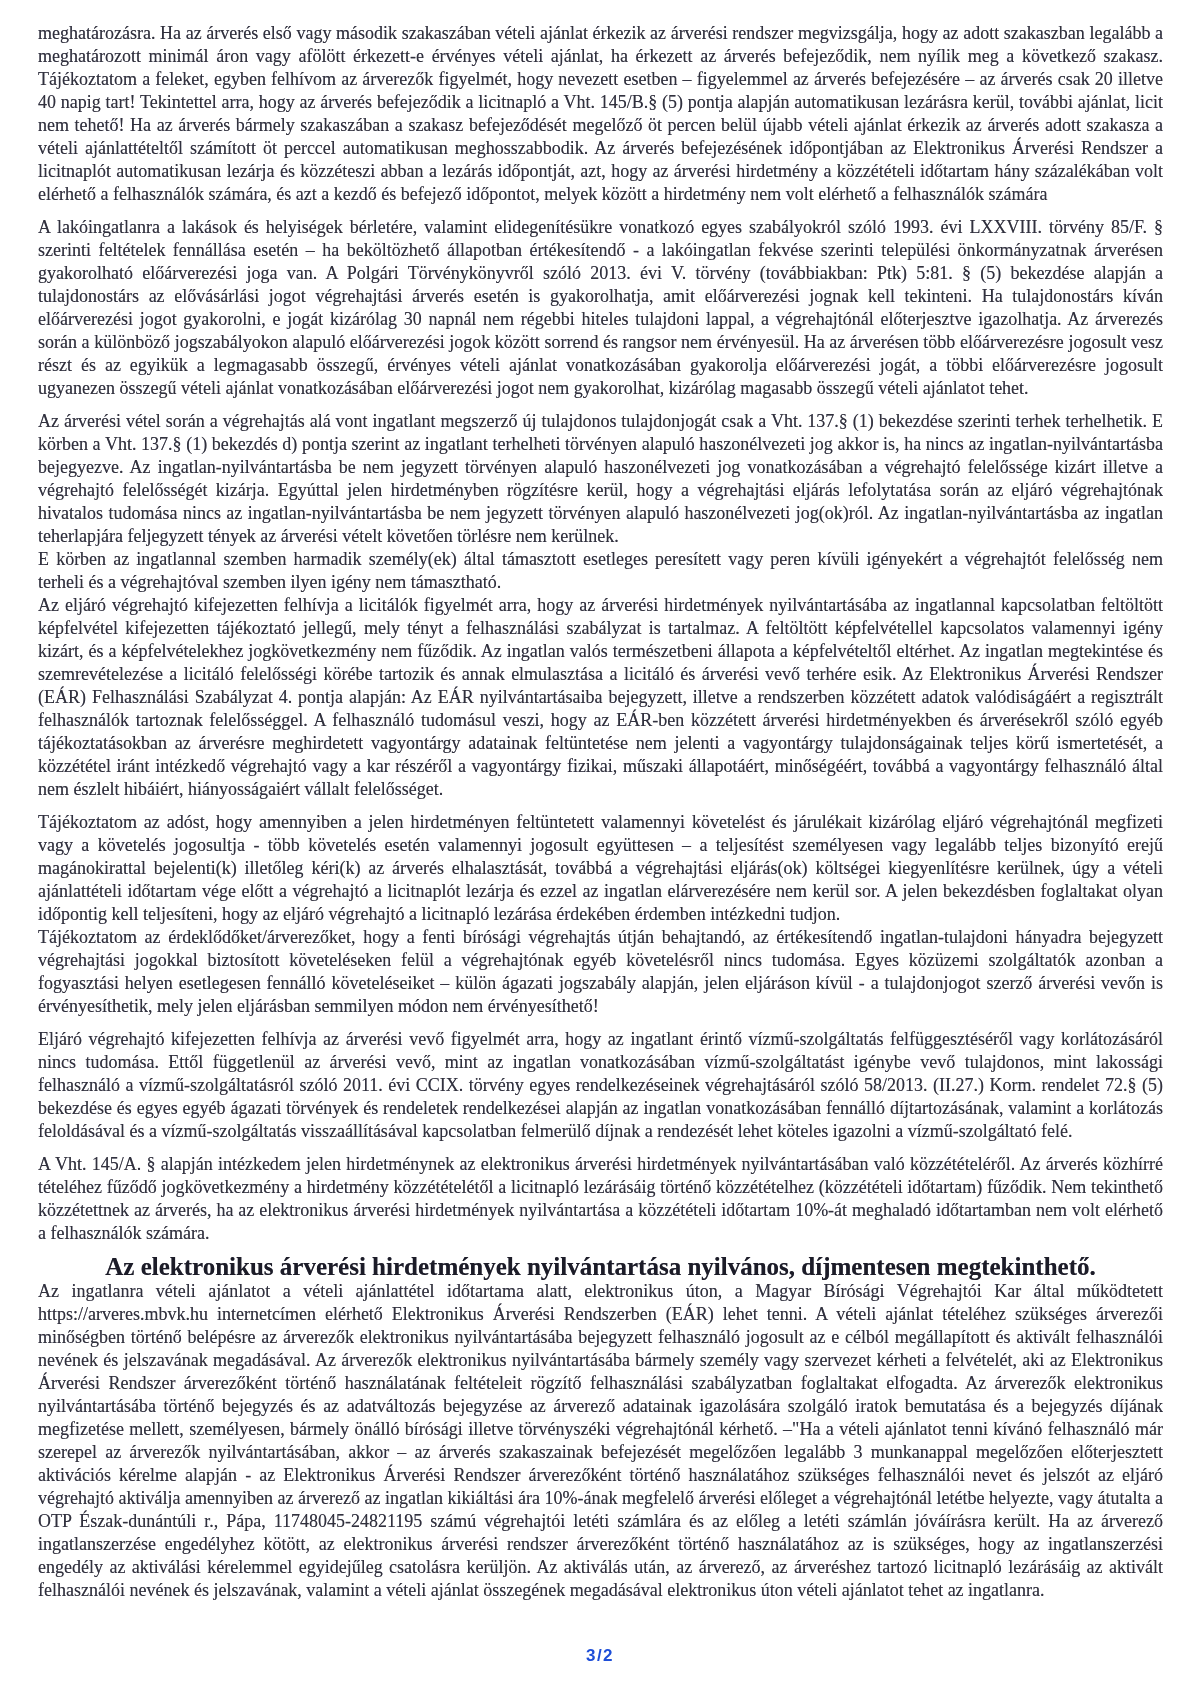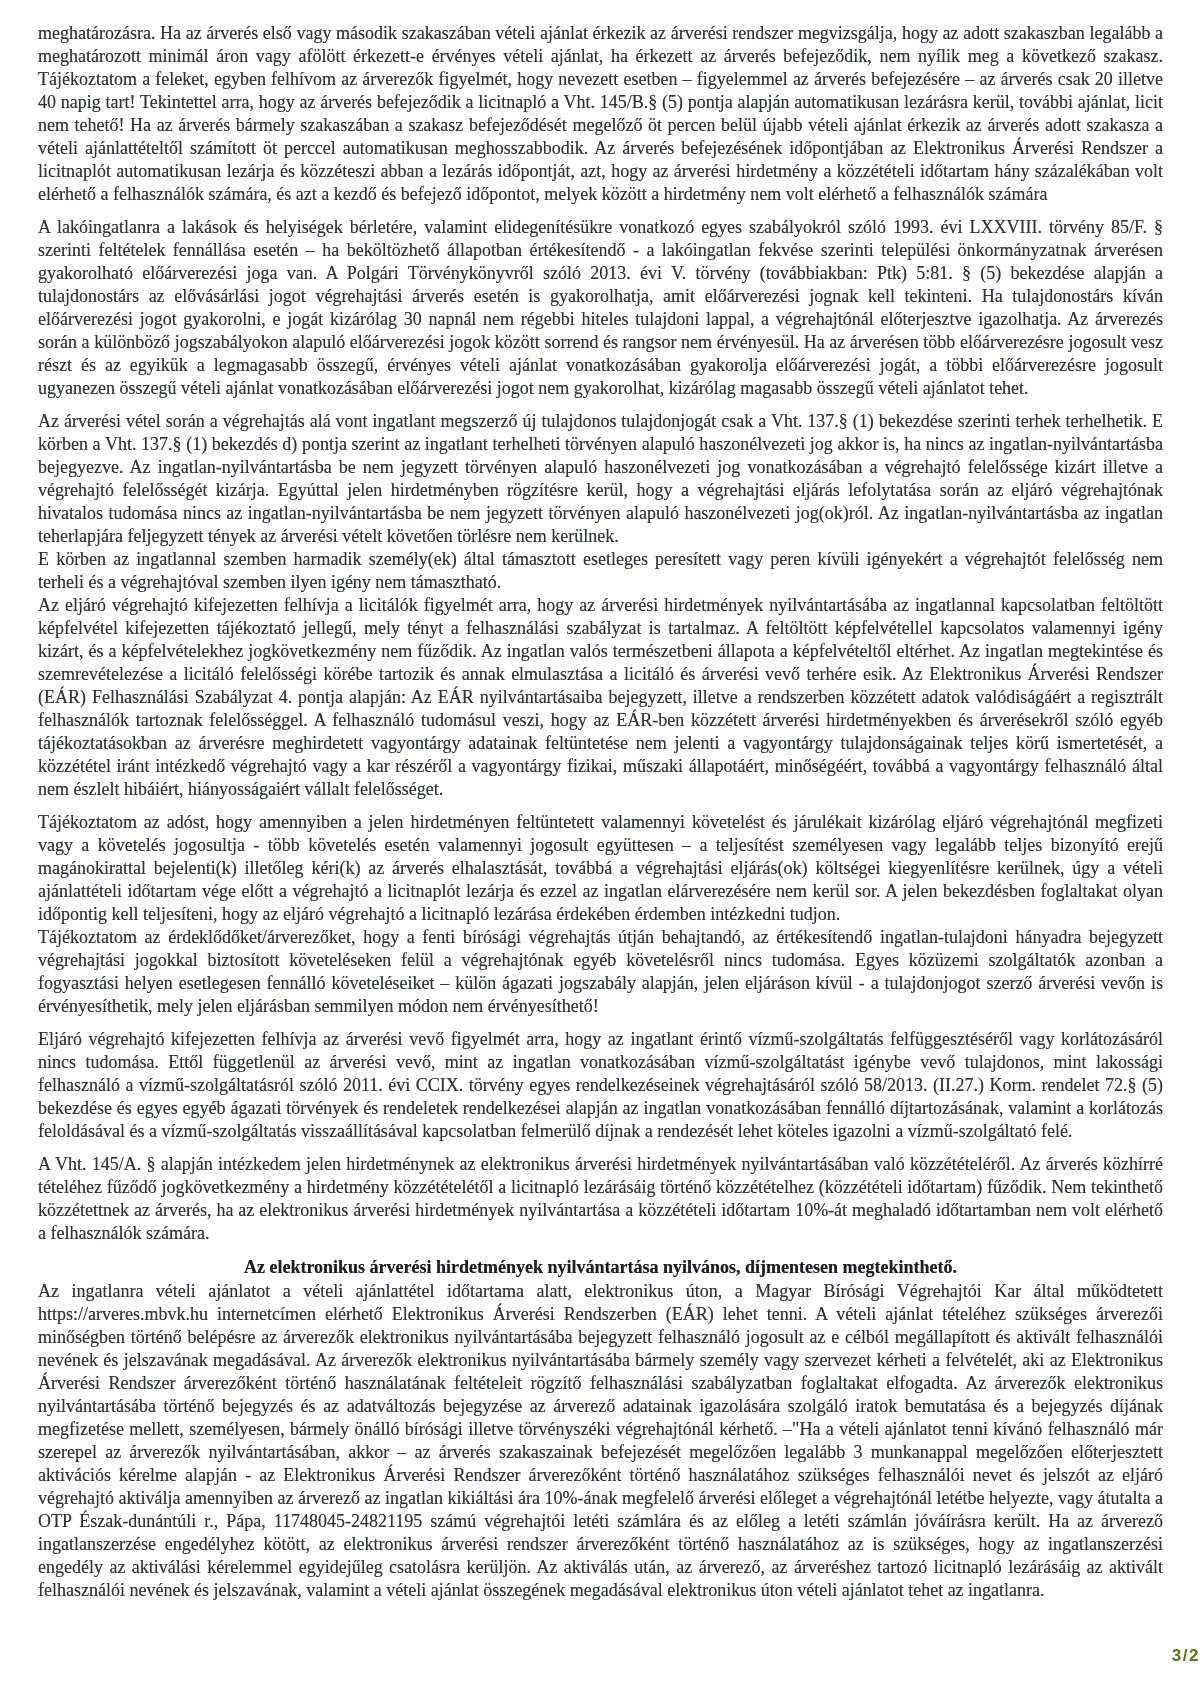--- a/index.html
+++ b/index.html
@@ -21,39 +21,39 @@
   .doc p.para {
     margin: 0 0 10px 0;
     font-size: 18px;
     line-height: 23px;
     text-align: justify;
     white-space: pre-line;
     text-shadow: 0 0 0.5px rgba(49, 49, 70, 0.55);
   }
   .doc p.heading {
     margin: 3px 0 1px 0;
-    font-size: 18px;
+    font-size: 25px;
     line-height: 24px;
     font-weight: bold;
     text-align: center;
     color: #1c1c28;
     white-space: normal;
     text-shadow: 0 0 0.5px rgba(28, 28, 48, 0.6);
   }
   .page-number {
     position: absolute;
     top: 1646px;
     left: 0;
     width: 1200px;
-    text-align: right;
+    text-align: center;
     font-family: "Liberation Sans", sans-serif;
     font-weight: bold;
     font-size: 17px;
     letter-spacing: 1.5px;
-    color: #4d7c0f;
+    color: #1d4ed8;
   }
 </style>
 </head>
 <body>
 
 <div class="page">
   <div class="doc">
       <p class="para">meghatározásra. Ha az árverés első vagy második szakaszában vételi ajánlat érkezik az árverési rendszer megvizsgálja, hogy az adott szakaszban legalább a meghatározott minimál áron vagy afölött érkezett-e érvényes vételi ajánlat, ha érkezett az árverés befejeződik, nem nyílik meg a következő szakasz. Tájékoztatom a feleket, egyben felhívom az árverezők figyelmét, hogy nevezett esetben – figyelemmel az árverés befejezésére – az árverés csak 20 illetve 40 napig tart! Tekintettel arra, hogy az árverés befejeződik a licitnapló a Vht. 145/B.§ (5) pontja alapján automatikusan lezárásra kerül, további ajánlat, licit nem tehető! Ha az árverés bármely szakaszában a szakasz befejeződését megelőző öt percen belül újabb vételi ajánlat érkezik az árverés adott szakasza a vételi ajánlattételtől számított öt perccel automatikusan meghosszabbodik. Az árverés befejezésének időpontjában az Elektronikus Árverési Rendszer a licitnaplót automatikusan lezárja és közzéteszi abban a lezárás időpontját, azt, hogy az árverési hirdetmény a közzétételi időtartam hány százalékában volt elérhető a felhasználók számára, és azt a kezdő és befejező időpontot, melyek között a hirdetmény nem volt elérhető a felhasználók számára</p>
       <p class="para">A lakóingatlanra a lakások és helyiségek bérletére, valamint elidegenítésükre vonatkozó egyes szabályokról szóló 1993. évi LXXVIII. törvény 85/F. § szerinti feltételek fennállása esetén – ha beköltözhető állapotban értékesítendő - a lakóingatlan fekvése szerinti települési önkormányzatnak árverésen gyakorolható előárverezési joga van. A Polgári Törvénykönyvről szóló 2013. évi V. törvény (továbbiakban: Ptk) 5:81. § (5) bekezdése alapján a tulajdonostárs az elővásárlási jogot végrehajtási árverés esetén is gyakorolhatja, amit előárverezési jognak kell tekinteni. Ha tulajdonostárs kíván előárverezési jogot gyakorolni, e jogát kizárólag 30 napnál nem régebbi hiteles tulajdoni lappal, a végrehajtónál előterjesztve igazolhatja. Az árverezés során a különböző jogszabályokon alapuló előárverezési jogok között sorrend és rangsor nem érvényesül. Ha az árverésen több előárverezésre jogosult vesz részt és az egyikük a legmagasabb összegű, érvényes vételi ajánlat vonatkozásában gyakorolja előárverezési jogát, a többi előárverezésre jogosult ugyanezen összegű vételi ajánlat vonatkozásában előárverezési jogot nem gyakorolhat, kizárólag magasabb összegű vételi ajánlatot tehet.</p>
       <p class="para">Az árverési vétel során a végrehajtás alá vont ingatlant megszerző új tulajdonos tulajdonjogát csak a Vht. 137.§ (1) bekezdése szerinti terhek terhelhetik. E körben a Vht. 137.§ (1) bekezdés d) pontja szerint az ingatlant terhelheti törvényen alapuló haszonélvezeti jog akkor is, ha nincs az ingatlan-nyilvántartásba bejegyezve. Az ingatlan-nyilvántartásba be nem jegyzett törvényen alapuló haszonélvezeti jog vonatkozásában a végrehajtó felelőssége kizárt illetve a végrehajtó felelősségét kizárja. Egyúttal jelen hirdetményben rögzítésre kerül, hogy a végrehajtási eljárás lefolytatása során az eljáró végrehajtónak hivatalos tudomása nincs az ingatlan-nyilvántartásba be nem jegyzett törvényen alapuló haszonélvezeti jog(ok)ról. Az ingatlan-nyilvántartásba az ingatlan teherlapjára feljegyzett tények az árverési vételt követően törlésre nem kerülnek.

